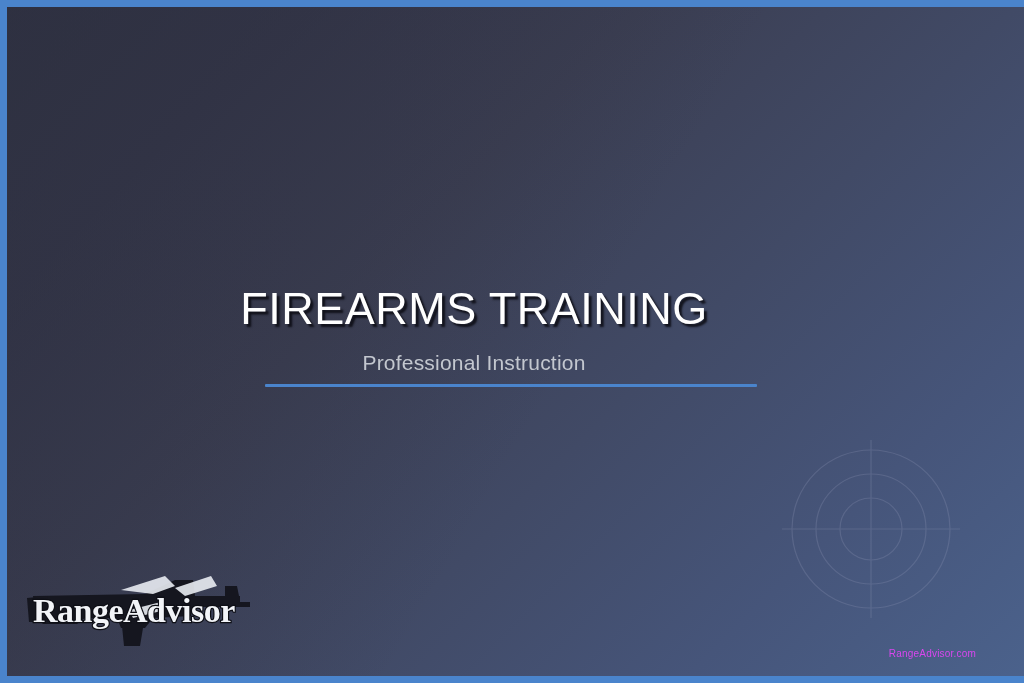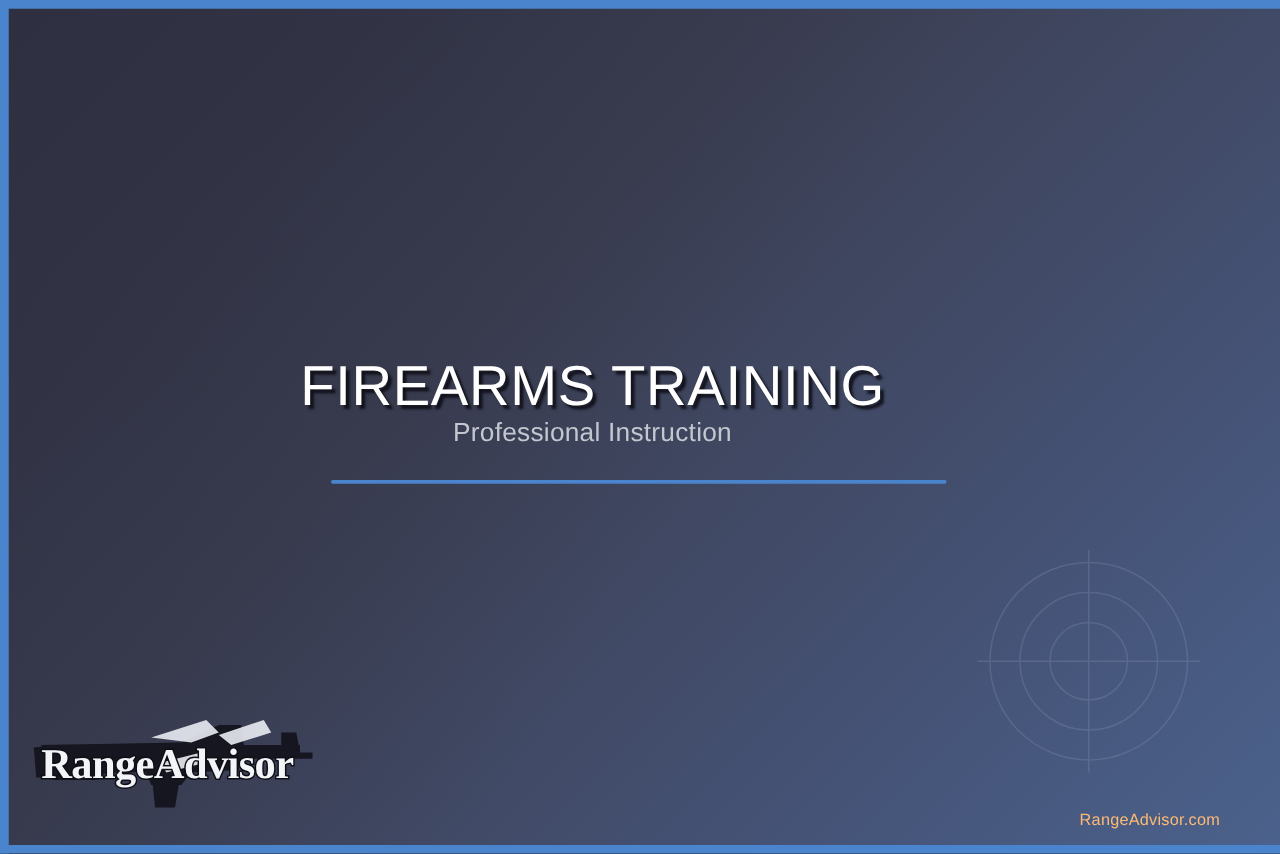--- a/index.html
+++ b/index.html
@@ -65,21 +65,21 @@
   }
   .main-title {
     font-size: 45px;
     line-height: 1.0;
     color: #ffffff;
     letter-spacing: 0.5px;
     text-shadow: 3px 3px 2px rgba(10,11,18,0.85);
     white-space: nowrap;
   }
   .subtitle {
-    margin-top: 4px;
+    margin-top: 20px;
     font-size: 21px;
     color: #c3c7cf;
     letter-spacing: 0.2px;
     white-space: nowrap;
   }
   .divider {
     position: absolute;
     left: 265px;
     top: 384px;
     width: 492px;
@@ -96,22 +96,22 @@
     width: 235px;
     height: 82px;
   }
   .logo svg { display: block; }
 
   
   .footer {
     position: absolute;
     right: 48px;
     top: 648px;
-    font-size: 13px;
-    color: #fdba74;
+    font-size: 10px;
+    color: #d946ef;
     letter-spacing: 0.2px;
   }
 </style>
 </head>
 <body>
 
 <div id="slide">
 
   <div class="bg-gradient"></div>
 

